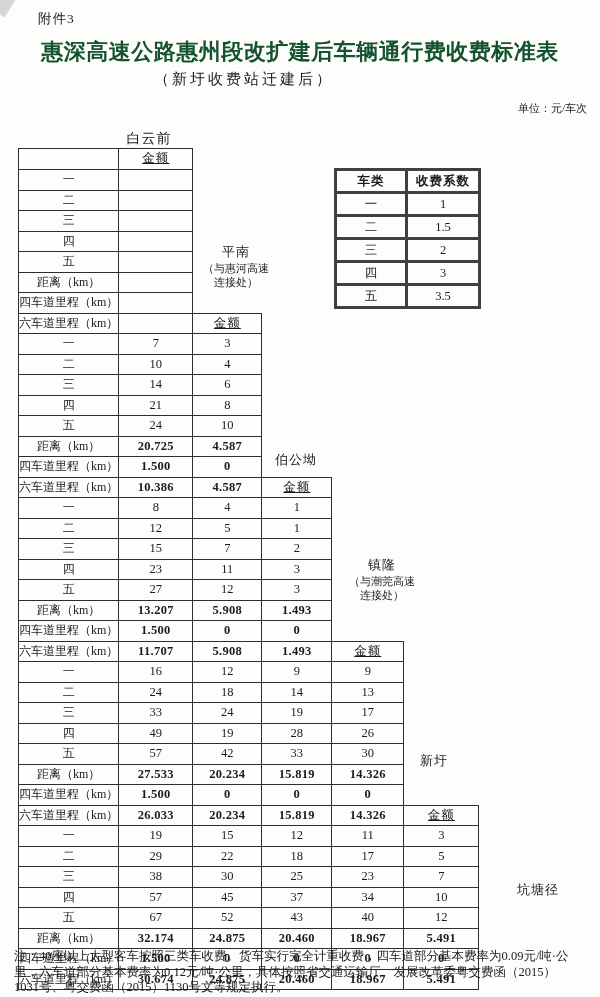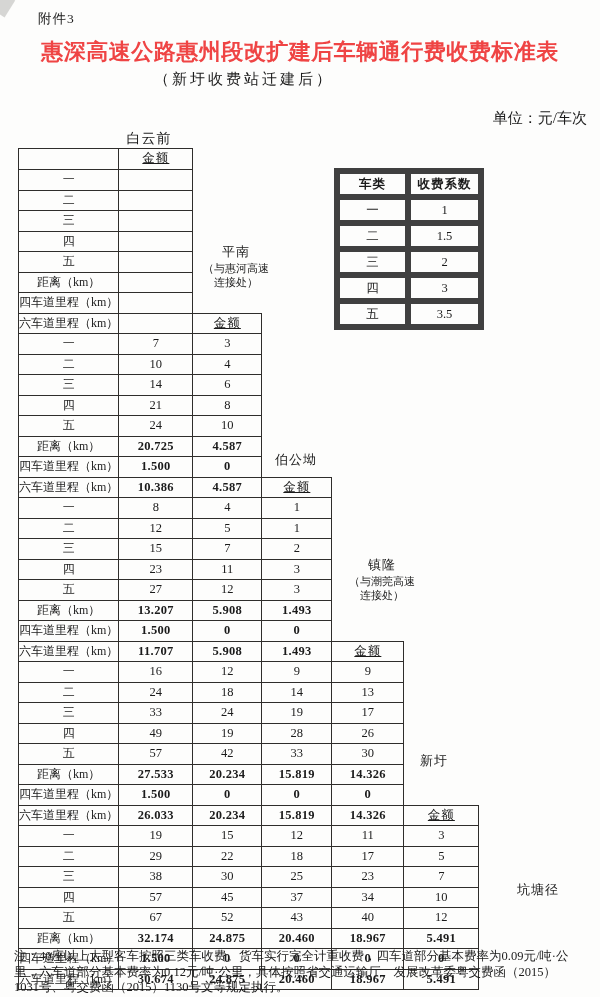--- a/index.html
+++ b/index.html
@@ -7,39 +7,39 @@
     width:600px; height:997px; position:relative;
     background:#fdfdfc; overflow:hidden;
     font-family:"Liberation Serif", serif; color:#1b1b1b;
   }
   .scan-mark { position:absolute; left:-4px; top:-5px; width:15px; height:20px;
     background:#bdbdb9; transform:rotate(32deg); opacity:.6; }
 
   .attachment { position:absolute; left:38px; top:10px; font-size:13.5px; letter-spacing:1px; }
   .title { position:absolute; left:0; top:37px; width:600px; text-align:center;
     font-family:"Liberation Sans", sans-serif; font-weight:bold; font-size:22px;
-    letter-spacing:0.5px; color:#ef4444; white-space:nowrap; }
+    letter-spacing:0.5px; color:#14532d; white-space:nowrap; }
   .subtitle { position:absolute; left:0; top:70px; width:488px; text-align:center;
     font-size:15px; letter-spacing:3px; }
-  .unit { position:absolute; right:13px; top:109px; font-size:15px; }
+  .unit { position:absolute; right:13px; top:101px; font-size:11px; }
 
   
   .main { position:absolute; left:18px; top:148px; border-collapse:collapse; table-layout:fixed; }
   .main td { padding:0; height:19.5px; text-align:center; vertical-align:middle;
     font-size:12.5px; line-height:1.05; overflow:hidden; }
   .main tr:first-child td { height:20px; }
   .main td.on  { border:1px solid #2f2d2b; }
   .main td.off { border:none; }
   .main td.lbl { font-size:12px; white-space:nowrap; }
   .main td.b   { font-weight:bold; letter-spacing:0.3px; }
   .main td.amt { letter-spacing:1px;text-decoration:underline; }
 
   
   .veh { position:absolute; left:334px; top:168px; border-collapse:collapse; table-layout:fixed; }
-  .veh td { border:6px solid #404040; padding:0; height:20px; text-align:center;
+  .veh td { border:3px solid #404040; padding:0; height:20px; text-align:center;
     vertical-align:middle; font-size:12.5px; }
   .veh tr:first-child td { font-weight:bold; letter-spacing:1px; }
 
   
   .station { position:absolute; text-align:center; }
   .st-name { font-size:13px; letter-spacing:1px; white-space:nowrap; }
   .st-note { font-size:11px; line-height:14px; white-space:pre-line; }
   .s-baiyunqian  { left:112px; top:130px; width:74px; }
   .s-baiyunqian .st-name { font-size:14px; }
   .s-pingnan     { left:186px; top:243px; width:100px; }

